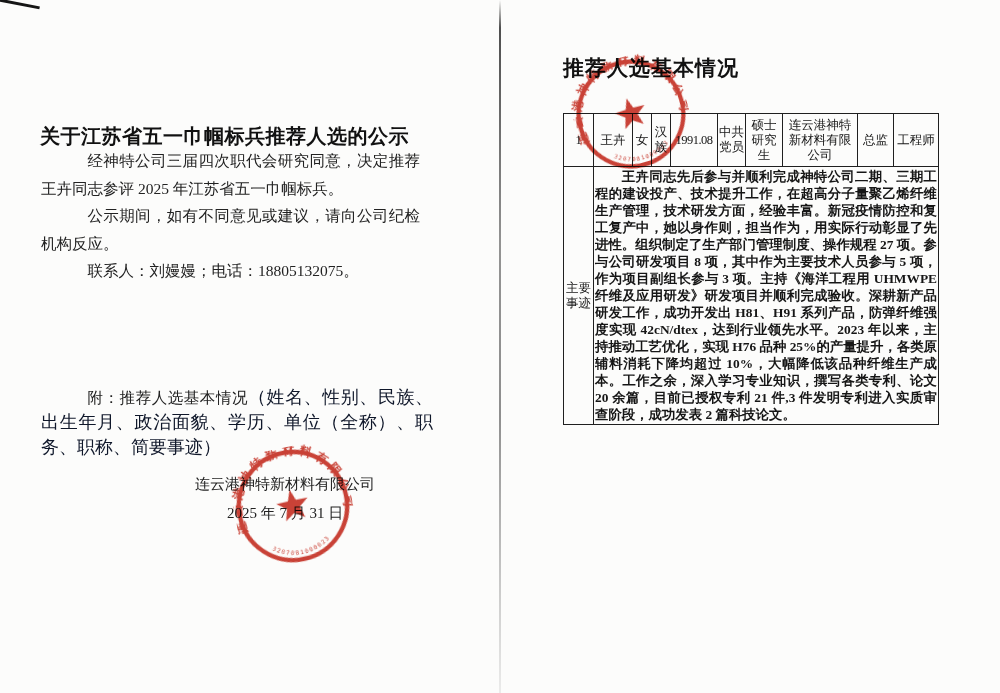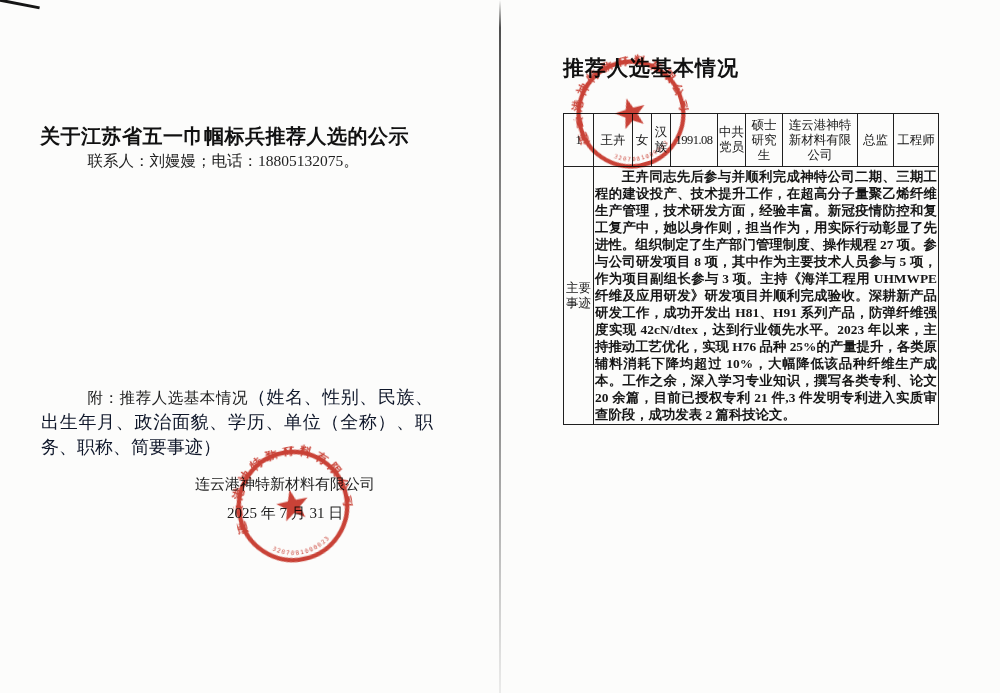--- a/index.html
+++ b/index.html
@@ -96,20 +96,22 @@
 
 <div id="screen">
 
   <div class="fold"></div>
   <div class="corner-mark"></div>
 
   <div>
     <div class="l-title">关于江苏省五一巾帼标兵推荐人选的公示</div>
 
     <div class="l-body">
+      <p>经神特公司三届四次职代会研究同意，决定推荐王卉同志参评 2025 年江苏省五一巾帼标兵。</p>
+      <p>公示期间，如有不同意见或建议，请向公司纪检机构反应。</p>
       <p>联系人：刘嫚嫚；电话：18805132075。</p>
     </div>
 
     <div class="l-attach"><span>附：推荐人选基本情况</span><span class="note">（姓名、性别、民族、出生年月、政治面貌、学历、单位（全称）、职务、职称、简要事迹）</span></div>
 
     <div class="l-sign">
       <div>连云港神特新材料有限公司</div>
       <div>2025 年 7 月 31 日</div>
     </div>
 

